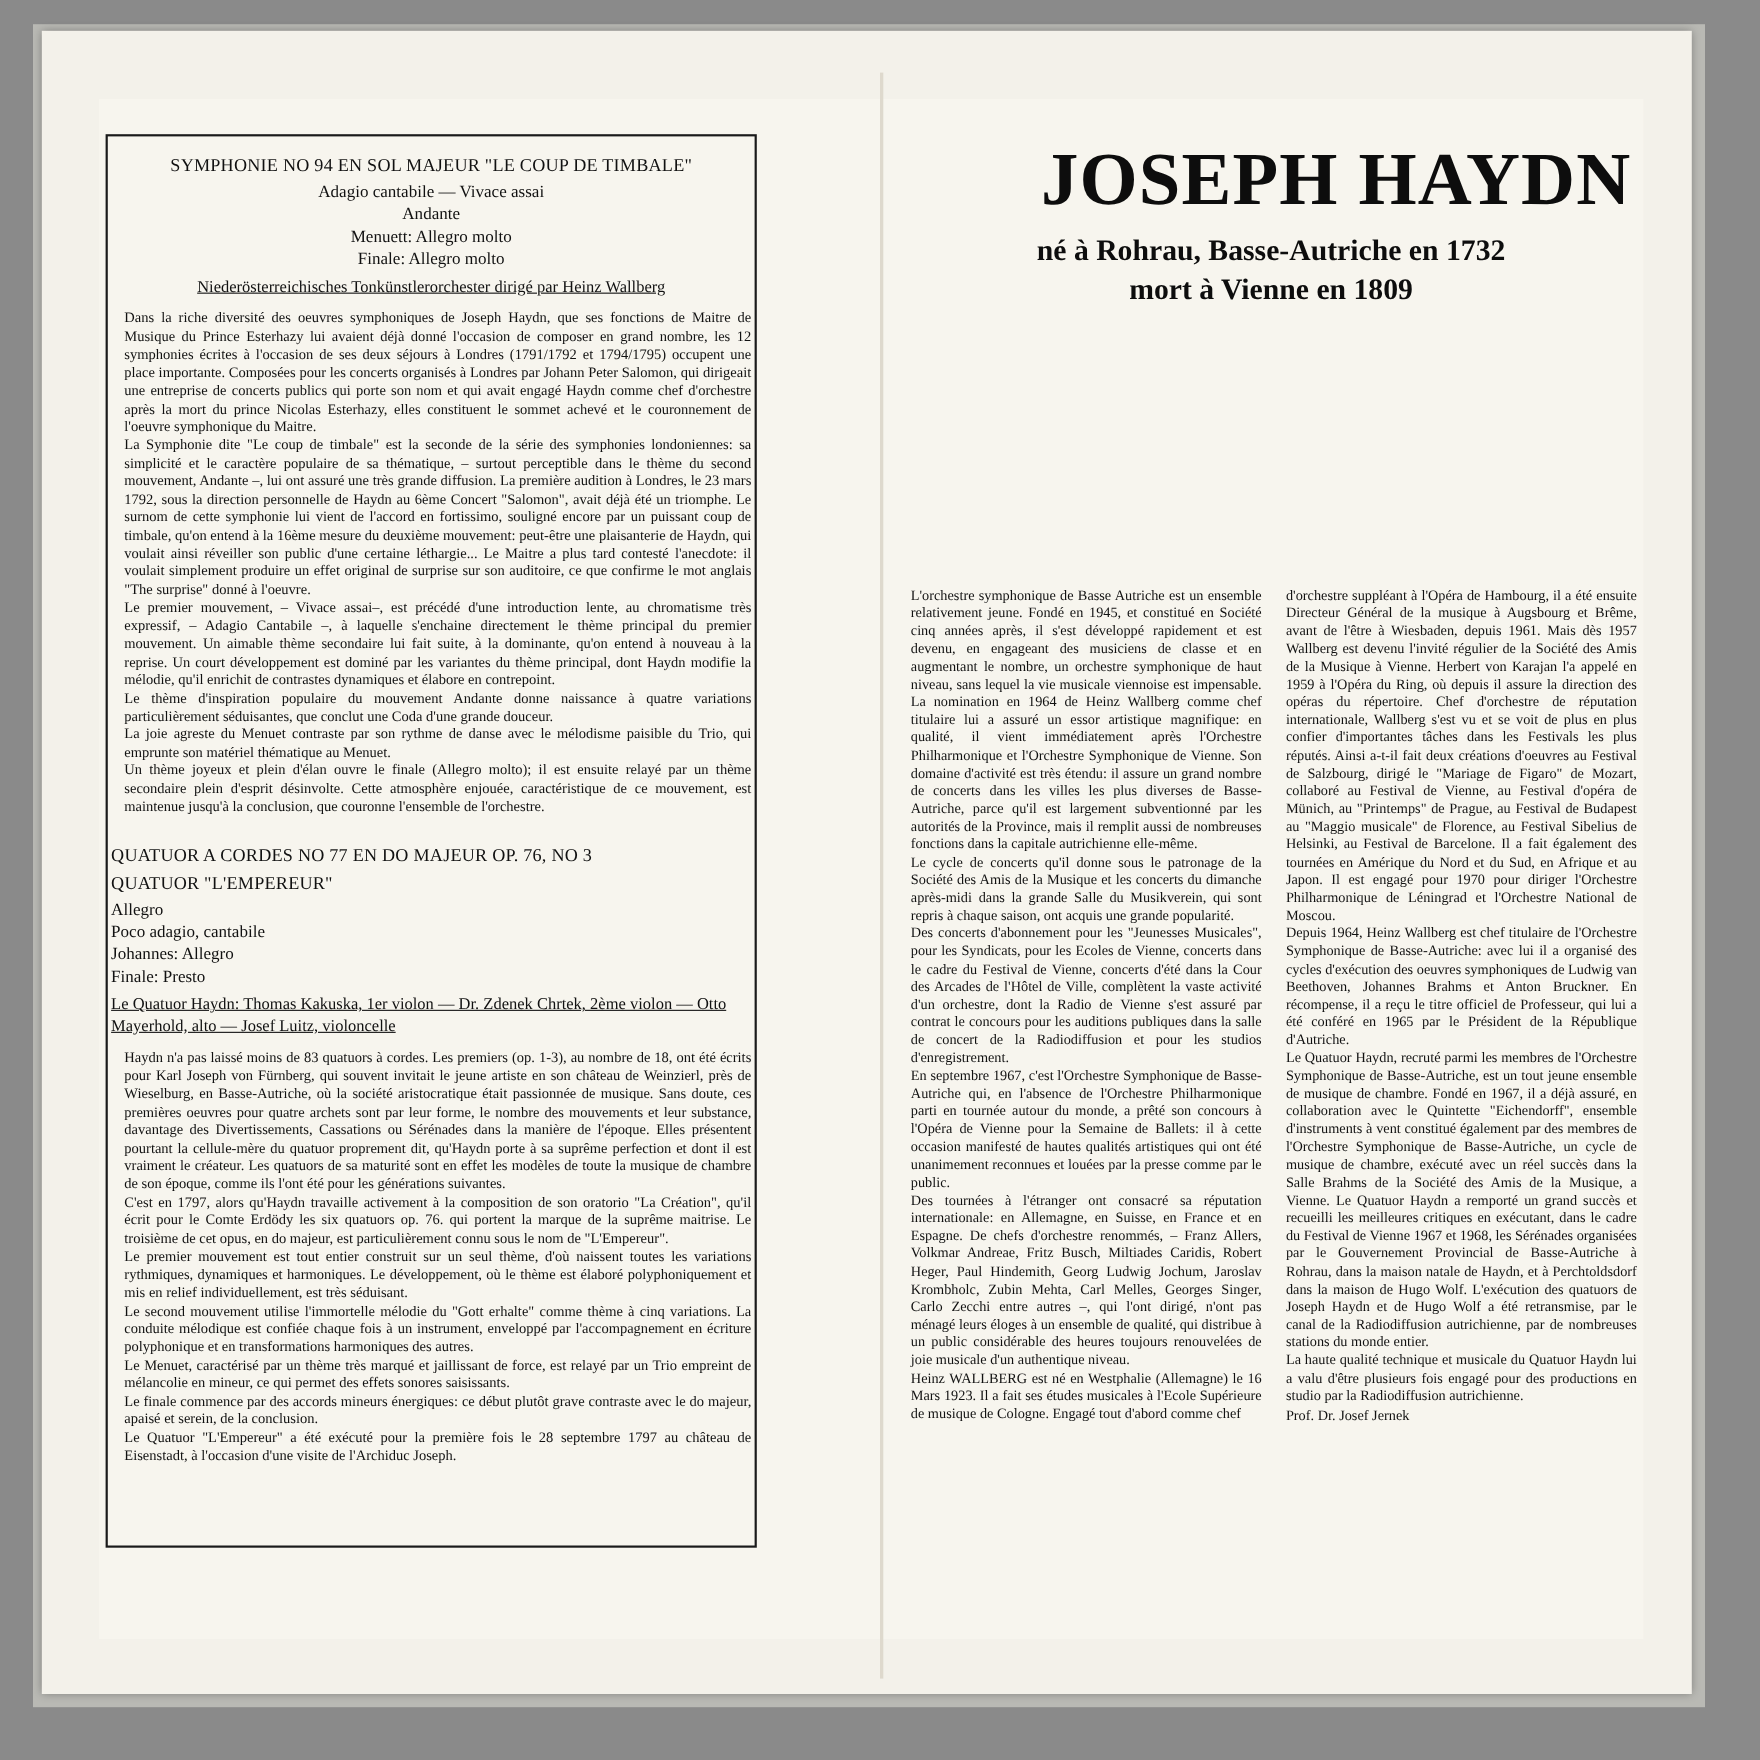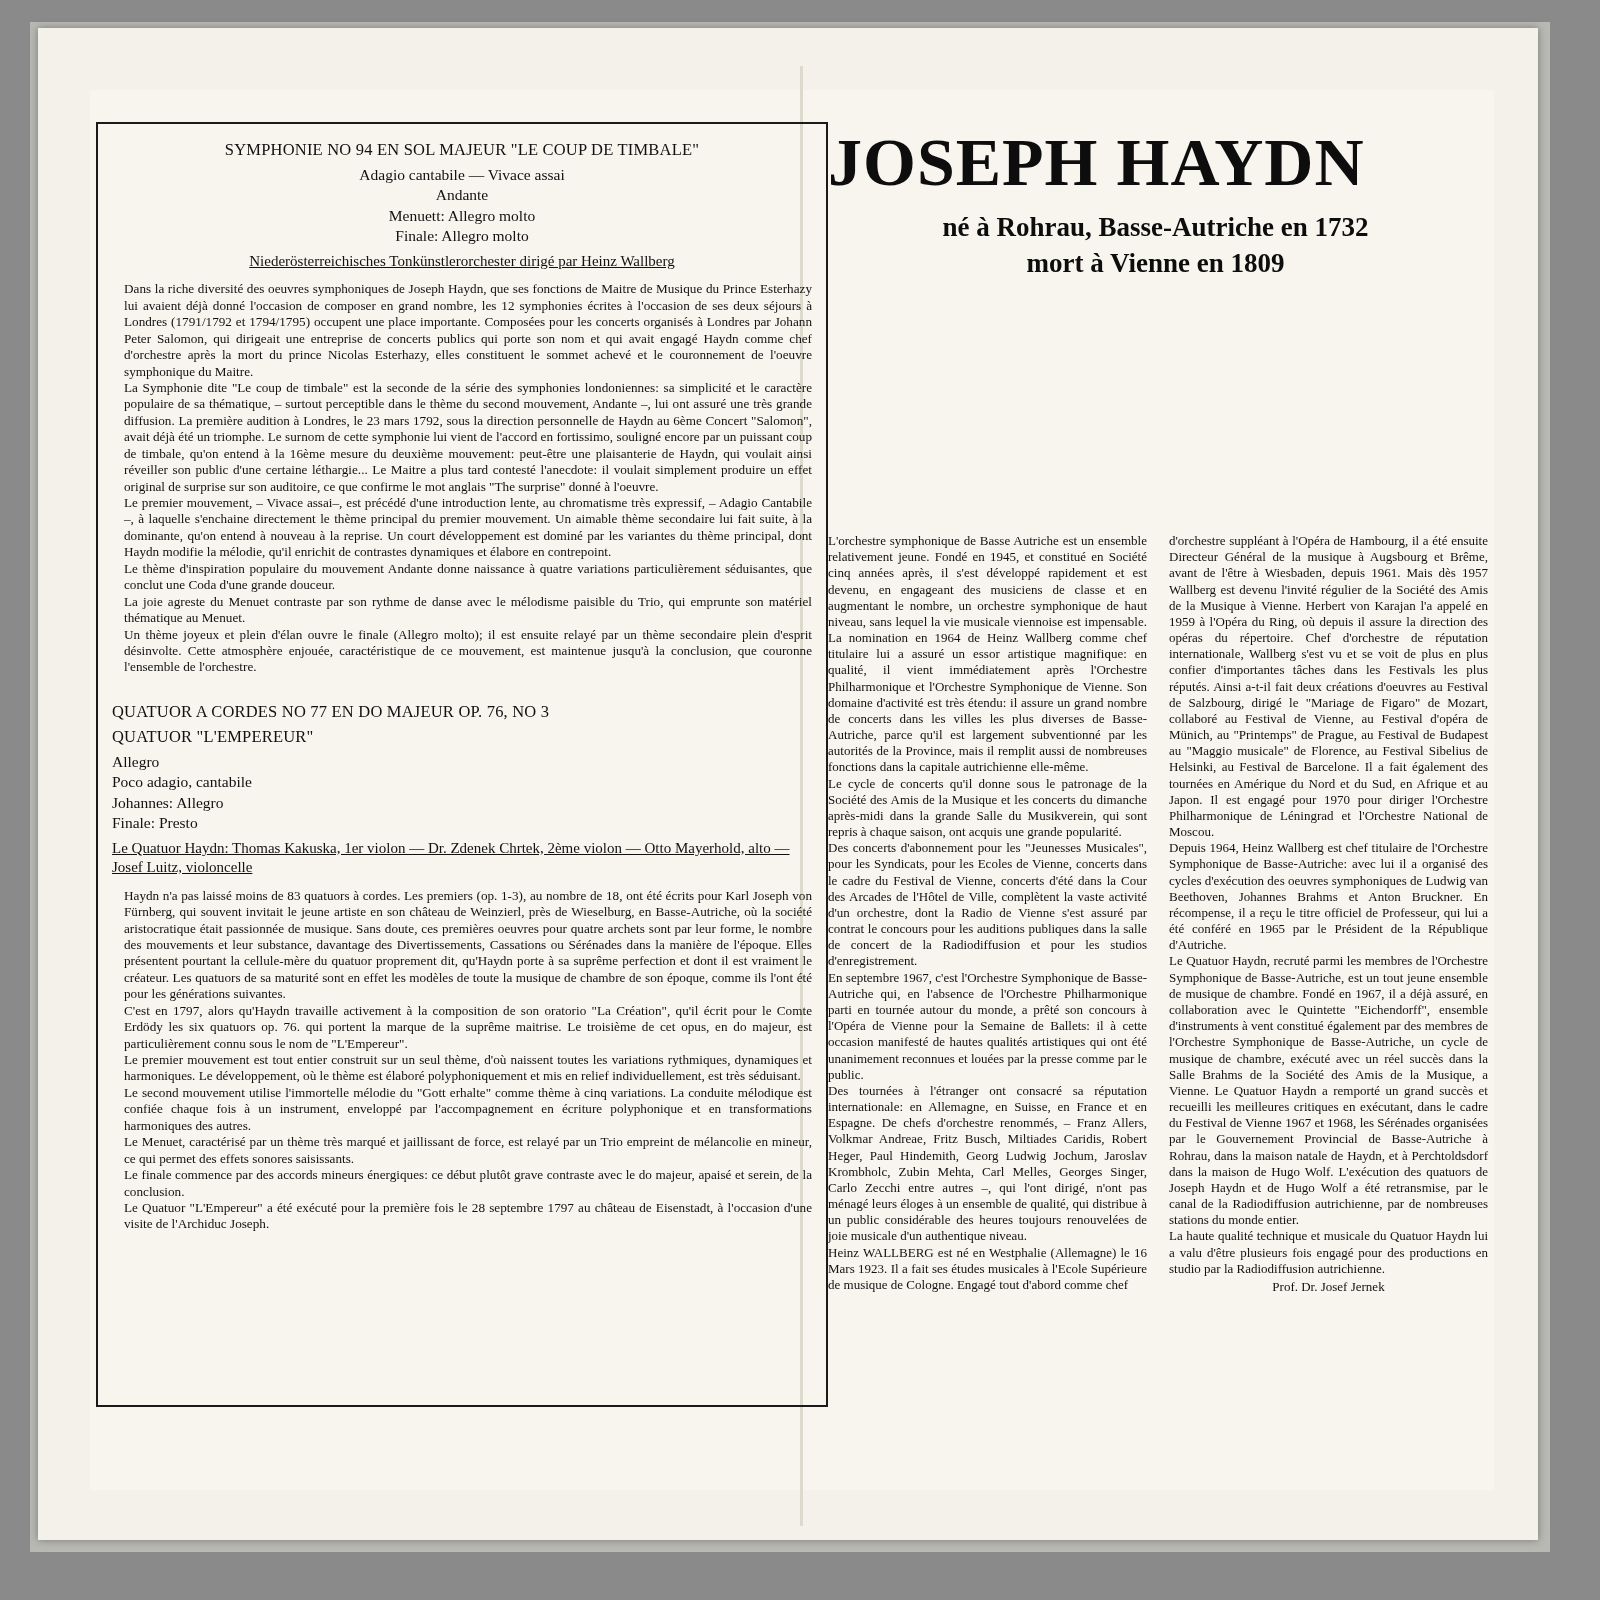--- a/index.html
+++ b/index.html
@@ -45,24 +45,24 @@
     width: 3px;
     height: 1460px;
     background: #ded9cd;
   }
 
   
   .left-panel {
     position: absolute;
     left: 58px;
     top: 94px;
-    width: 732px;
+    width: 592px;
     height: 1285px;
     border: 2px solid #1a1a1a;
-    padding: 10px 14px;
+    padding: 10px 3px;
     box-sizing: border-box;
     color: #111;
   }
   .work-head {
     text-align: center;
     margin-top: 6px;
   }
   .work-title {
     font-size: 16.5px;
     letter-spacing: 0.2px;
@@ -95,21 +95,21 @@
   .right-panel {
     position: absolute;
     left: 790px;
     top: 100px;
     width: 655px;
   }
   .haydn-name {
     font-family: "Liberation Serif", serif;
     font-size: 68px;
     letter-spacing: 1px;
-    text-align: left;
+    text-align: right;
     line-height: 1;
     margin: 0;
     color: #0d0d0d;
   }
   .haydn-sub {
     text-align: center;
     font-size: 27px;
     font-weight: bold;
     line-height: 1.32;
     margin-top: 14px;
@@ -130,21 +130,21 @@
     text-align: justify;
     color: #111;
     hyphens: auto;
   }
   .col p {
     margin: 0;
   }
   .col p.gap {
   }
   .signature {
-    text-align: center;
+    text-align: left;
     margin-top: 2px;
     font-size: 13.0px;
   }
 </style>
 </head>
 <body>
 
 <div class="page-shadow"></div>
 <div class="sleeve">
   <div class="sleeve-inner"></div>

